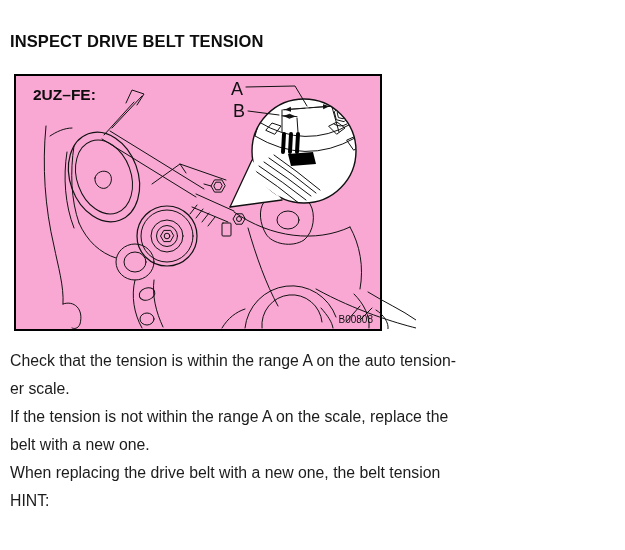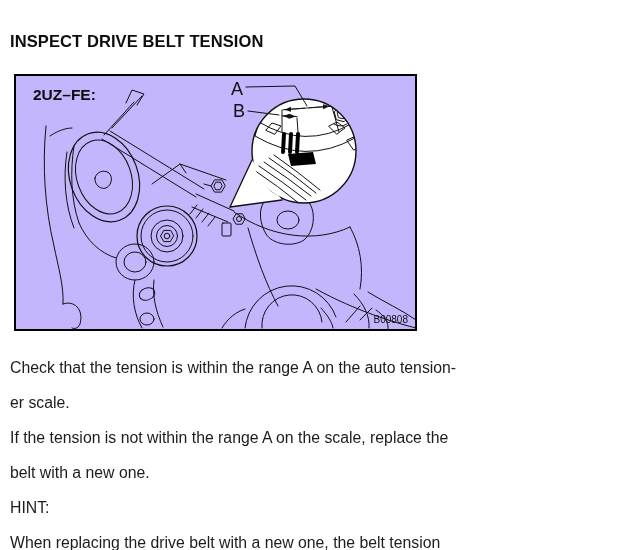--- a/index.html
+++ b/index.html
@@ -20,24 +20,24 @@
     color: #0d0d0d;
     letter-spacing: 0.1px;
     white-space: nowrap;
   }
   .heading-1 { top: 6px;  font-size: 16px; }
   .heading-2 { top: 32px; font-size: 16.5px; }
   .figure-box {
     position: absolute;
     left: 14px;
     top: 74px;
-    width: 403px;
+    width: 368px;
     height: 257px;
     border: 2px solid #000;
-    background: #c4b5fd;
+    background: #f9a8d4;
   }
   .figure-label {
     position: absolute;
     left: 17px;
     top: 10px;
     font-size: 15.5px;
     font-weight: bold;
     color: #0d0d0d;
     z-index: 3;
   }
@@ -57,21 +57,21 @@
   }
   .body-text {
     position: absolute;
     left: 10px;
     top: 347px;
     width: 608px;
     font-size: 15.8px;
     line-height: 28px;
     color: #1c1c1c;
   }
-  .body-text .line { white-space: nowrap; margin-top: 7px; }
+  .body-text .line { white-space: nowrap; }
 </style>
 </head>
 <body>
 
 <div class="page">
 
   <div class="heading heading-2">INSPECT DRIVE BELT TENSION</div>
 
   <div class="figure-box">
     <div class="figure-label">2UZ–FE:</div>
@@ -219,17 +219,17 @@
         <text x="217" y="41" font-size="18" fill="#111" stroke="none" font-family="Liberation Sans, sans-serif">B</text>
       </g>
     </svg>
   </div>
 
   <div class="body-text">
     <div class="line">Check that the tension is within the range A on the auto tension-</div>
     <div class="line">er scale.</div>
     <div class="line">If the tension is not within the range A on the scale, replace the</div>
     <div class="line">belt with a new one.</div>
+    <div class="line">When replacing the drive belt with a new one, the belt tension</div>
     <div class="line">HINT:</div>
-    <div class="line">When replacing the drive belt with a new one, the belt tension</div>
   </div>
 
 </div>
 
 </body></html>

